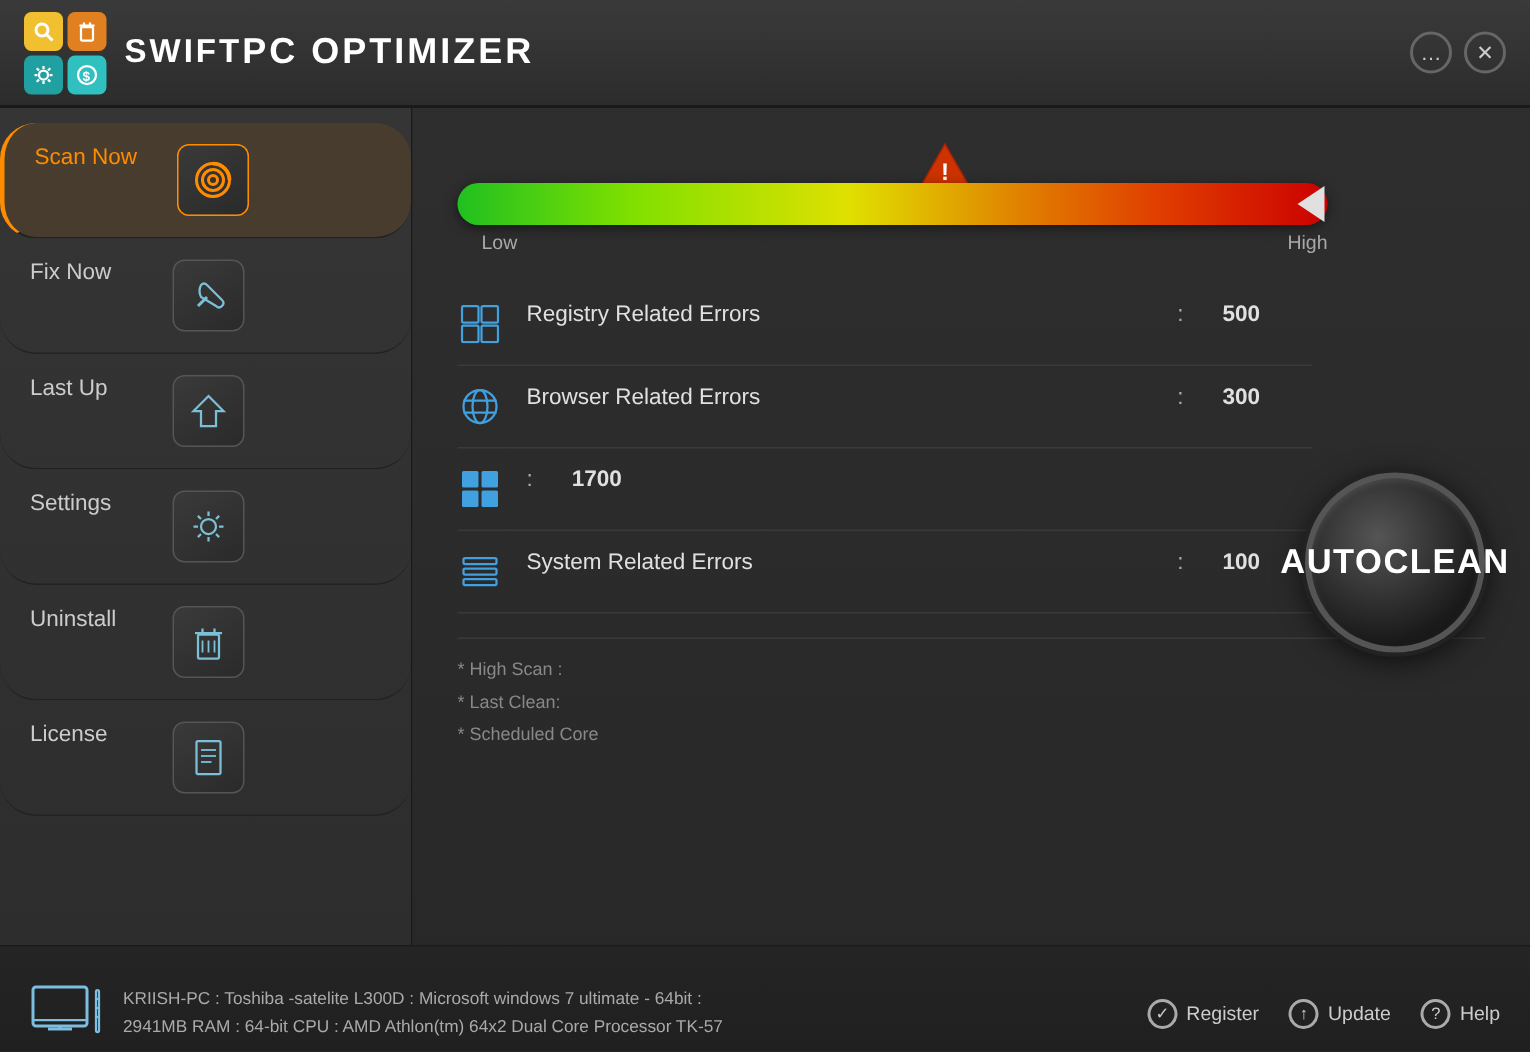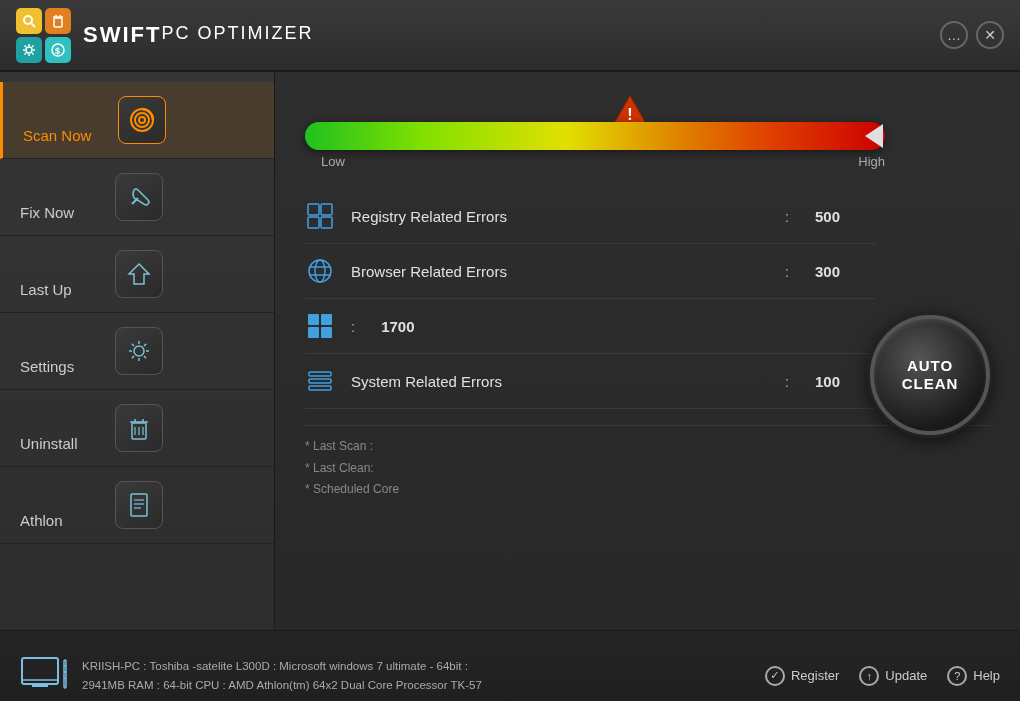--- a/index.html
+++ b/index.html
@@ -45,22 +45,22 @@
       flex-direction: row;
     }
     .header-title .swift {
       font-size: 22px;
       font-weight: 700;
       color: #ffffff;
       letter-spacing: 2px;
       line-height: 1;
     }
     .header-title .pc-optimizer {
-      font-size: 18px;
-      font-weight: 400;
+      font-size: 24px;
+      font-weight: 700;
       color: #ffffff;
       letter-spacing: 2px;
       line-height: 1;
     }
     .header-controls {
       margin-left: auto;
       display: flex;
       gap: 8px;
     }
     .header-btn {
@@ -85,25 +85,26 @@
 
     
     .sidebar {
       width: 275px;
       background: linear-gradient(180deg, #353535 0%, #2d2d2d 100%);
       border-right: 1px solid #1a1a1a;
       padding-top: 10px;
     }
     .nav-item {
       display: flex;
-      align-items: flex-end;
+      align-items: flex-start;
       padding: 14px 20px;
       cursor: pointer;
       gap: 15px;
       border-bottom: 1px solid #222;
+      border-radius: 24px;
     }
     .nav-item.active {
       background: rgba(255,140,0,0.1);
       border-left: 3px solid #ff8c00;
     }
     .nav-label {
       font-size: 15px;
       color: #ccc;
       font-weight: 500;
       min-width: 80px;
@@ -165,21 +166,20 @@
       font-size: 13px;
       color: #aaa;
     }
 
     
     .error-list {
       margin-top: 20px;
     }
     .error-row {
       display: flex;
-      align-items: center;
       padding: 12px 0;
       border-bottom: 1px solid #3a3a3a;
       gap: 16px;
     }
     .error-icon {
       width: 30px;
       height: 30px;
       color: #40a0e0;
       font-size: 22px;
       display: flex;
@@ -210,27 +210,27 @@
       right: 30px;
       top: 50%;
       transform: translateY(-30%);
       width: 120px;
       height: 120px;
       border-radius: 50%;
       background: radial-gradient(circle at 40% 35%, #555 0%, #333 40%, #1a1a1a 70%, #111 100%);
       border: 4px solid #555;
       box-shadow: 0 0 0 3px #222, 0 4px 20px rgba(0,0,0,0.8), inset 0 2px 4px rgba(255,255,255,0.1);
       display: flex;
-      flex-direction: column;
+      flex-direction: row;
       align-items: center;
       justify-content: center;
       cursor: pointer;
       color: #fff;
       font-weight: 900;
-      font-size: 15px;
+      font-size: 23px;
       letter-spacing: 1px;
       text-align: center;
       line-height: 1.2;
     }
 
     
     .scan-info {
       margin-top: 16px;
       padding-top: 10px;
       border-top: 1px solid #3a3a3a;
@@ -385,21 +385,21 @@
           <line x1="11" y1="9" x2="11" y2="6" stroke="#7cc0d8" stroke-width="1.5"></line>
           <line x1="19" y1="9" x2="19" y2="6" stroke="#7cc0d8" stroke-width="1.5"></line>
           <line x1="11" y1="14" x2="11" y2="22" stroke="#7cc0d8" stroke-width="1.2"></line>
           <line x1="15" y1="14" x2="15" y2="22" stroke="#7cc0d8" stroke-width="1.2"></line>
           <line x1="19" y1="14" x2="19" y2="22" stroke="#7cc0d8" stroke-width="1.2"></line>
         </svg>
       </div>
     </div>
 
     <div class="nav-item">
-      <span class="nav-label">Athlon</span>
+      <span class="nav-label">License</span>
       <div class="nav-icon-box">
         <svg width="30" height="30" viewBox="0 0 30 30" fill="none">
           <rect x="7" y="4" width="16" height="22" rx="1" stroke="#7cc0d8" stroke-width="1.5"></rect>
           <line x1="10" y1="10" x2="20" y2="10" stroke="#7cc0d8" stroke-width="1.2"></line>
           <line x1="10" y1="14" x2="20" y2="14" stroke="#7cc0d8" stroke-width="1.2"></line>
           <line x1="10" y1="18" x2="17" y2="18" stroke="#7cc0d8" stroke-width="1.2"></line>
         </svg>
       </div>
     </div>
 
@@ -483,21 +483,21 @@
       </div>
 
     </div>
 
     <button class="auto-clean-btn">
       <span>AUTO</span>
       <span>CLEAN</span>
     </button>
 
     <div class="scan-info">
-      <div class="scan-info-line">* Last Scan :</div>
+      <div class="scan-info-line">* High Scan :</div>
       <div class="scan-info-line">* Last Clean:</div>
       <div class="scan-info-line">* Scheduled Core</div>
     </div>
 
   </div>
 </div>
 
 <div class="footer">
   <svg class="footer-pc-icon" viewBox="0 0 48 40" fill="none" width="48" height="40">
     <rect x="2" y="2" width="36" height="26" rx="2" stroke="#7cbde0" stroke-width="2" fill="none"></rect>

